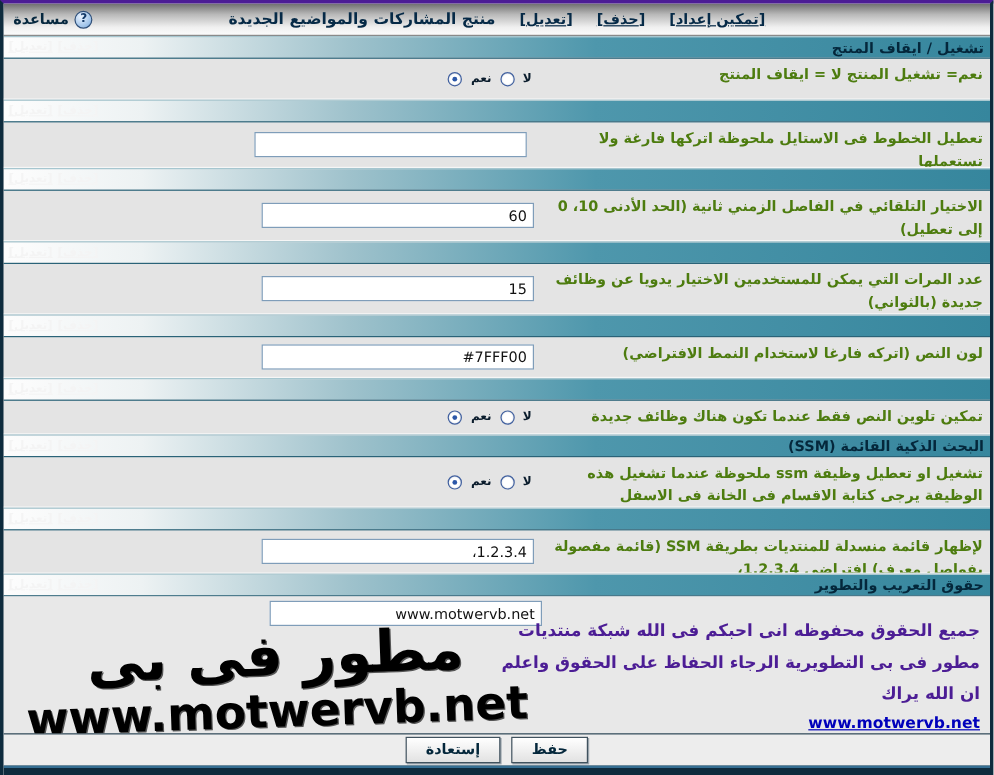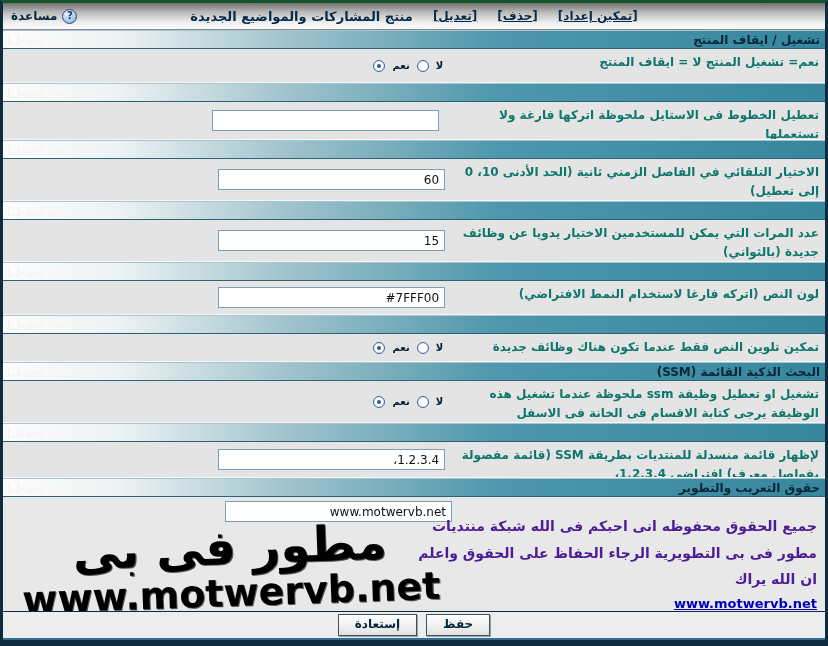--- a/index.html
+++ b/index.html
@@ -2,21 +2,21 @@
 <html lang="ar"><head>
 <meta charset="utf-8">
 <style>
   html,body { margin:0; padding:0; background:#ffffff; }
   * { box-sizing:border-box; }
   .page {
     width:828px; height:646px; position:relative; overflow:hidden;
     direction:rtl;
     font-family:"DejaVu Sans", sans-serif;
     background:#E6E6E6;
-    border-left:3px solid #0E2B3D; border-right:3px solid #0E2B3D; border-top:3px solid #14532d;
+    border-left:3px solid #0E2B3D; border-right:3px solid #0E2B3D; border-top:3px solid #4c1d95;
     display:flex; flex-direction:column;
   }
   
   .header {
     height:27px; flex:0 0 27px; position:relative;
     background:linear-gradient(to bottom,#6F6F6F 0%,#B9B9B9 35%,#EFEFEF 75%,#FBFBFB 100%);
     border-bottom:1px solid #8A8A8A;
     display:flex; align-items:center; justify-content:center;
   }
   .help { position:absolute; left:8px; top:0; height:100%; display:flex; align-items:center; gap:5px; direction:ltr; }
@@ -37,21 +37,21 @@
     border-top:1px solid #A6C6CF; border-bottom:1px solid #2A6378;
     display:flex; align-items:center;
   }
   .bar-links { position:absolute; left:4px; top:0; height:100%; display:flex; align-items:center; gap:4px; direction:ltr; }
   .bar-link { color:#F4F4F4; font-size:10px; font-weight:bold; text-decoration:underline; cursor:pointer; white-space:nowrap; }
   .bar-title { margin-right:5px; font-size:12px; font-weight:bold; color:#04273B;text-align:center; }
   
   .row { display:flex; background:#E4E4E4; border-bottom:1px solid #F6F6F6; overflow:hidden; }
   .row-label {
     width:45%; padding:4px 6px 2px 4px;
-    font-size:12px; font-weight:bold; color:#0f766e; line-height:1.55;
+    font-size:12px; font-weight:bold; color:#4d7c0f; line-height:1.55;
   }
   .row-control { width:55%; display:flex; align-items:center; justify-content:flex-start; padding:2px 10px; }
   input.text {
     width:227px; height:21px; background:#FFFFFF;
     border:1px solid #7F9DB9; font-family:"DejaVu Sans",sans-serif;
     font-size:12px; color:#111; padding:1px 5px; direction:rtl;
   }
   .radio-group { display:flex; direction:ltr; gap:5px; font-size:10px; font-weight:bold; color:#0A1C2C; }
   .radio {
     width:12px; height:12px; border-radius:50%; background:#fff;

